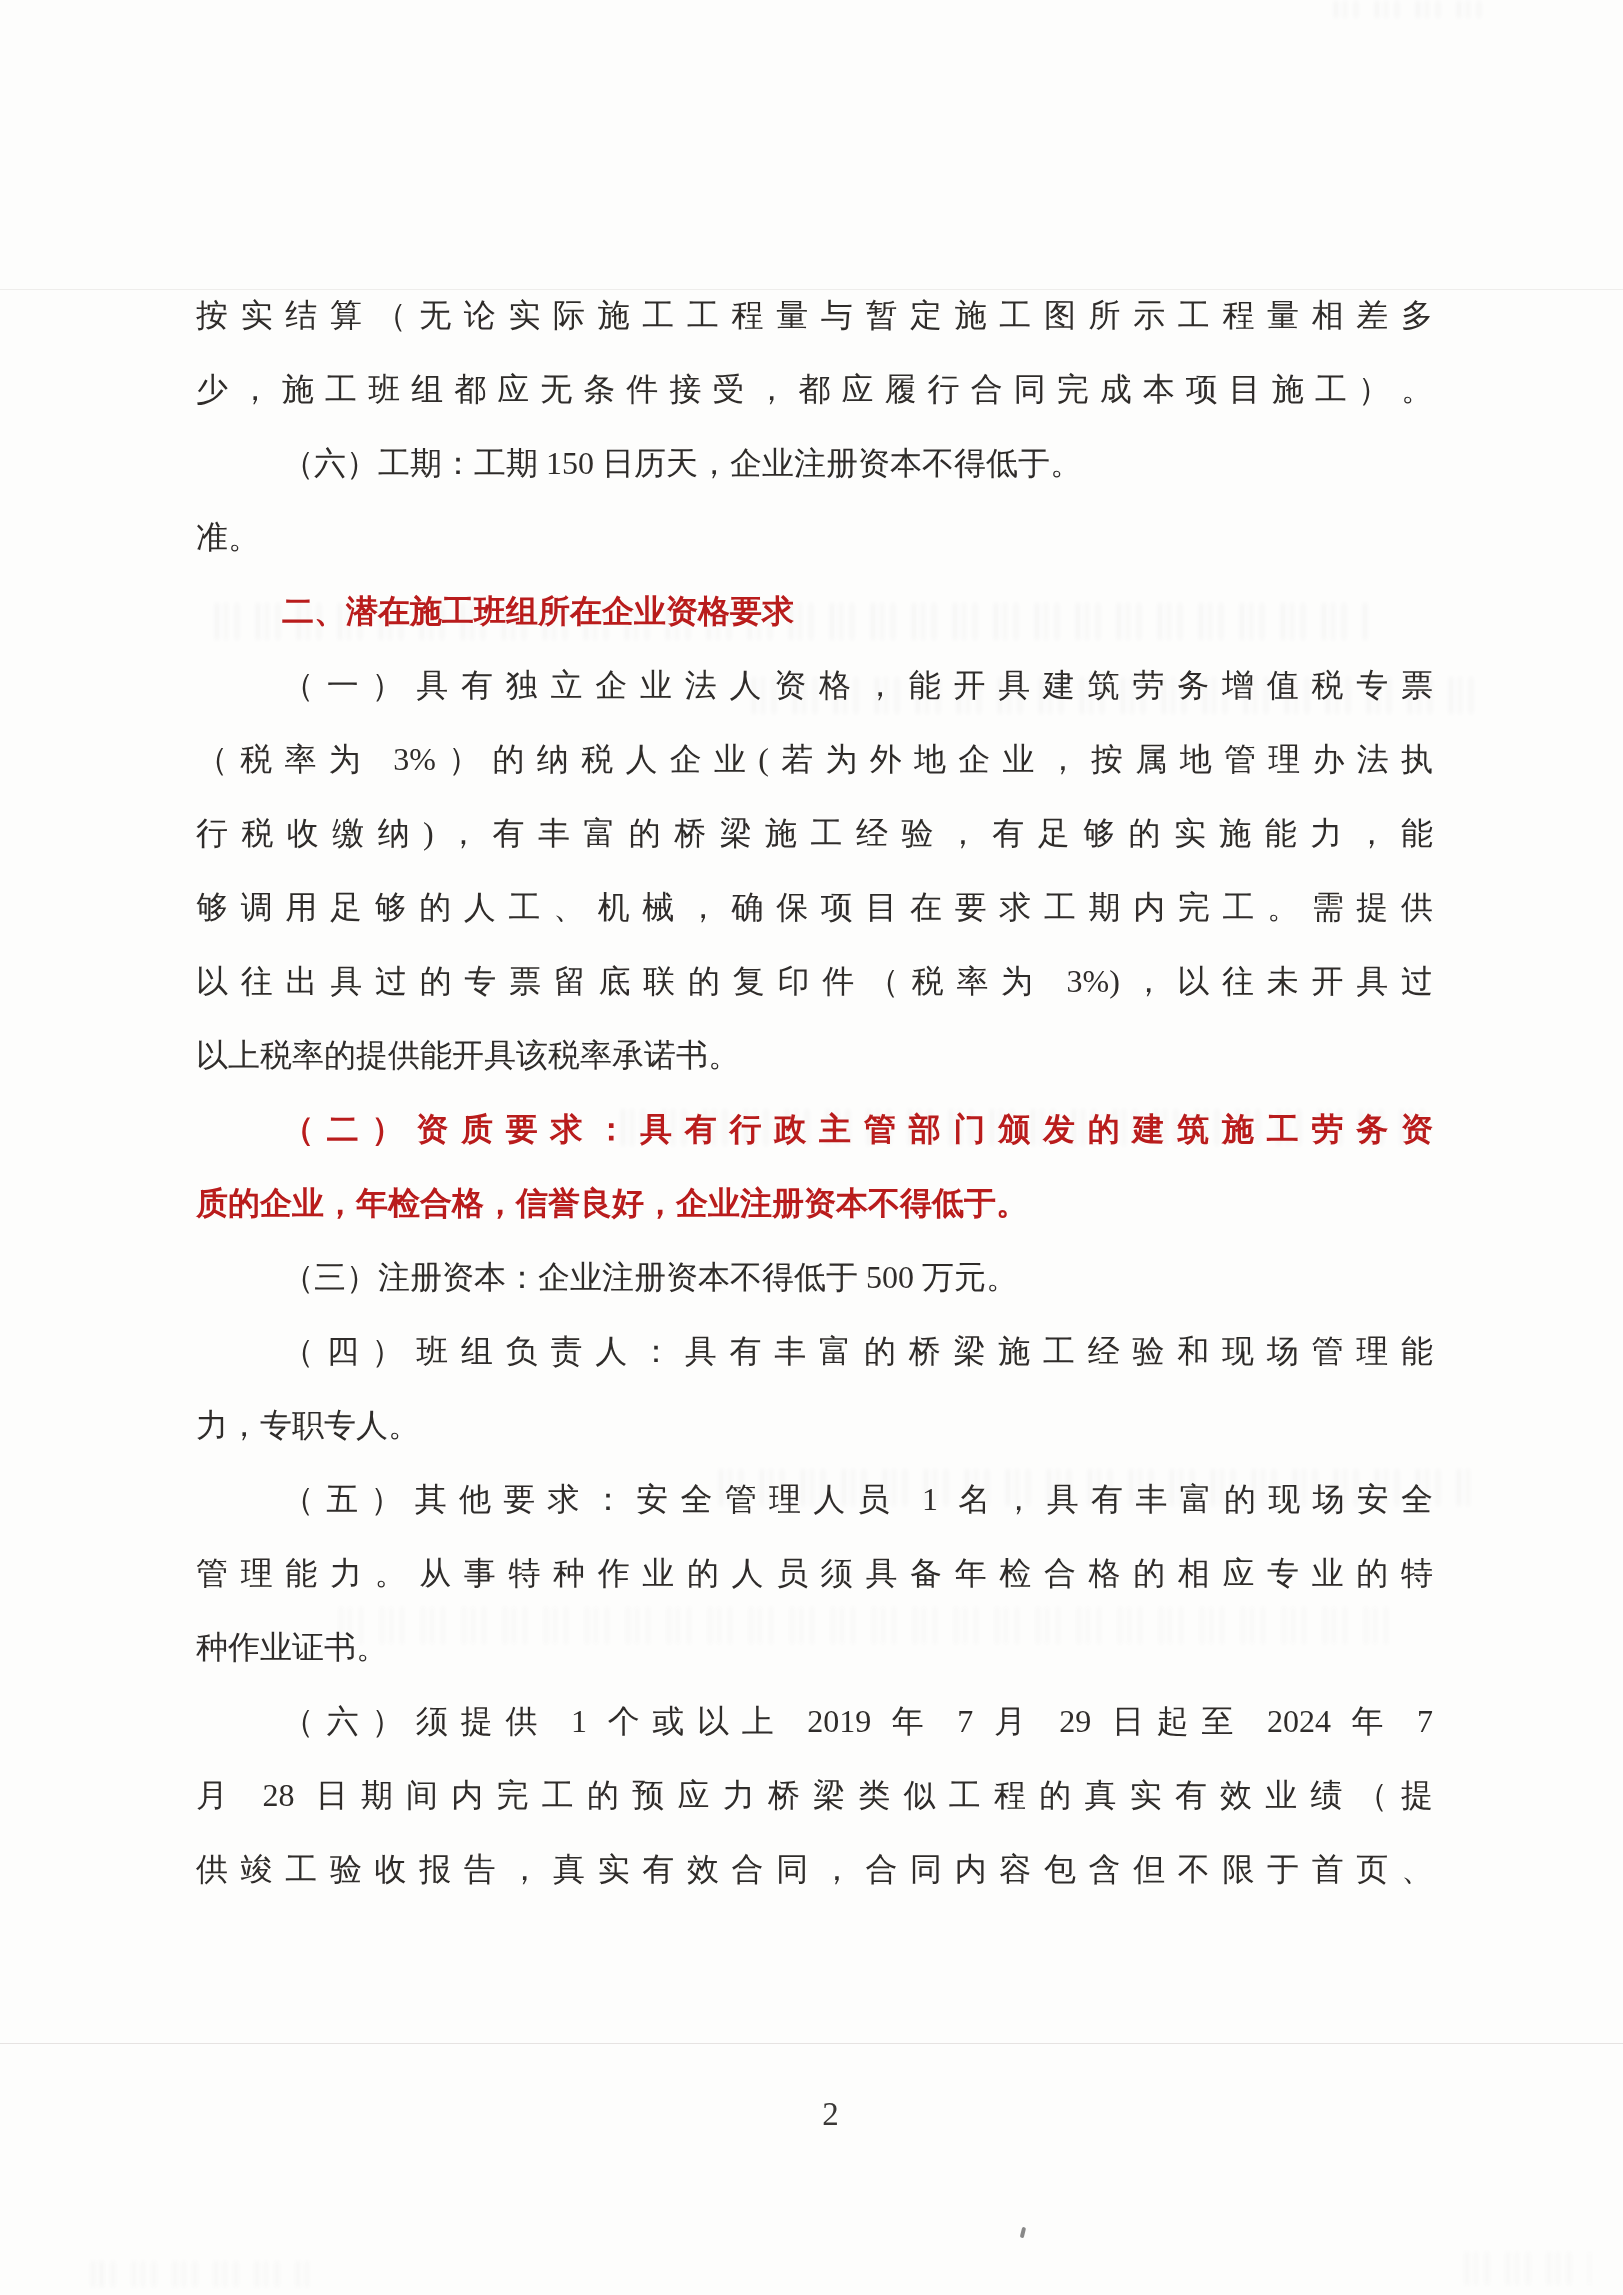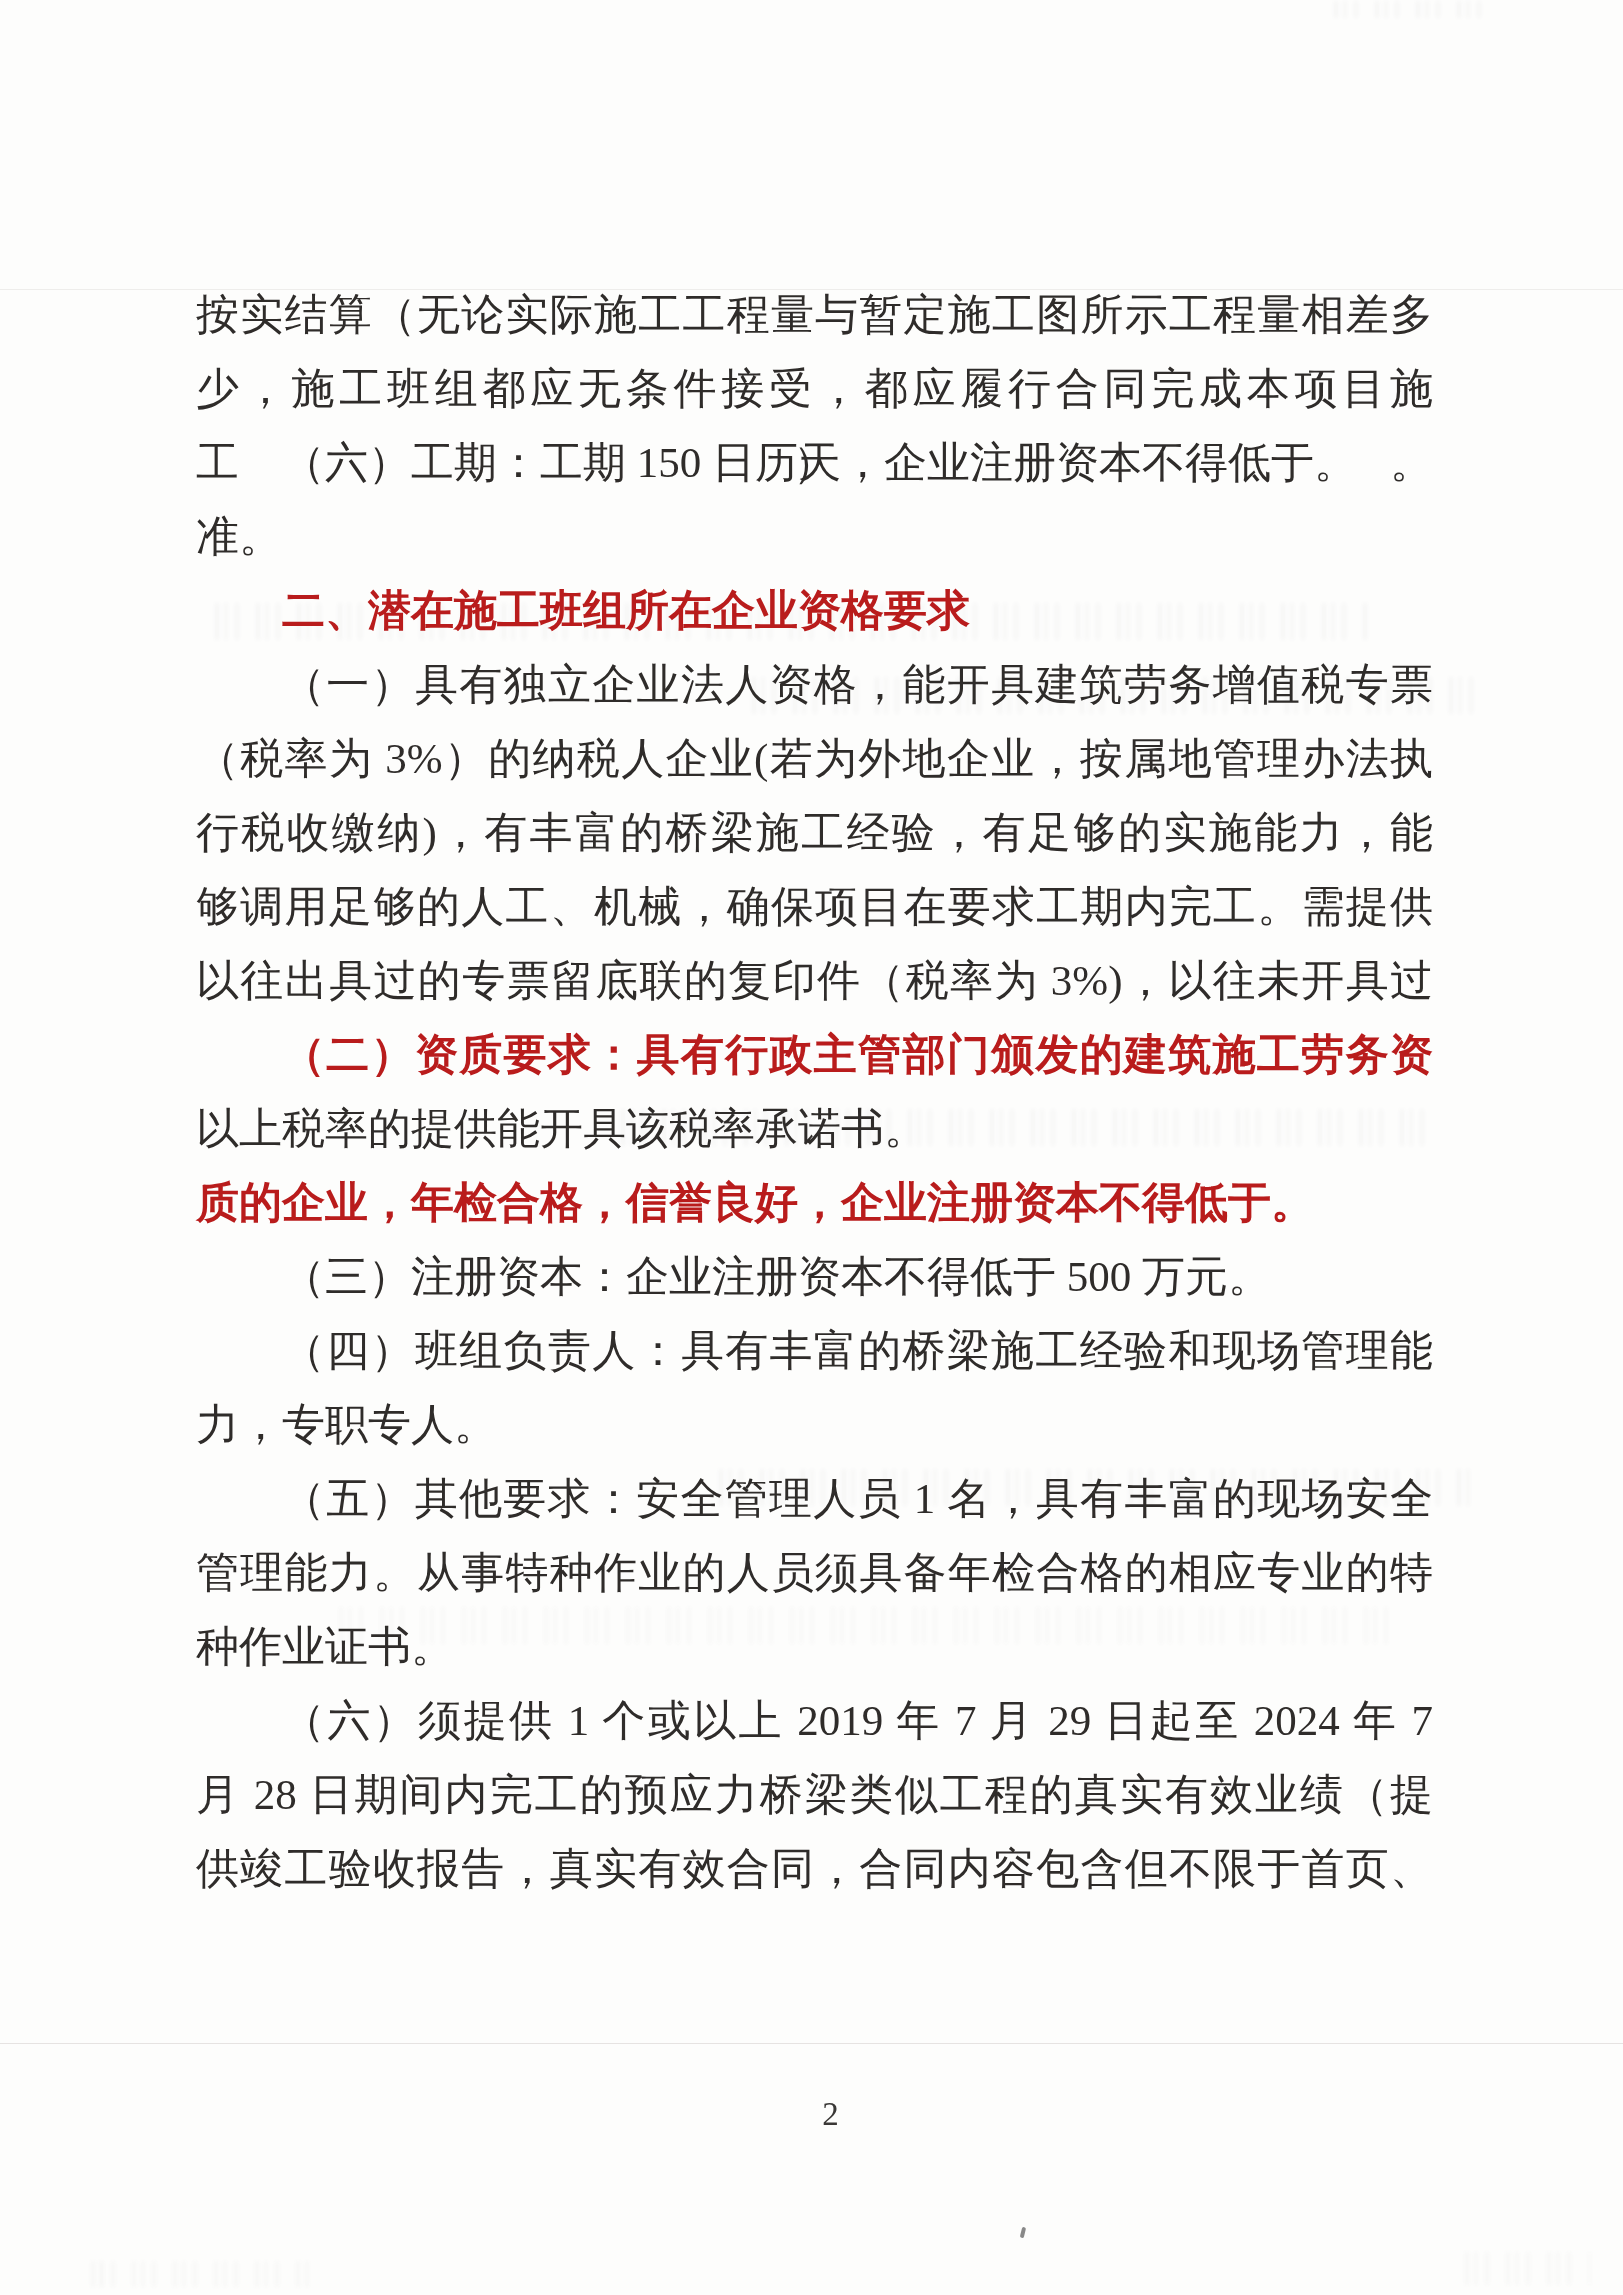--- a/index.html
+++ b/index.html
@@ -54,21 +54,21 @@
   .text-block {
     position: absolute;
     left: 196px;
     top: 278px;
     width: 1237px;
   }
   .line {
     width: 1237px;
     height: 74px;
     line-height: 74px;
-    font-size: 43px;
+    font-size: 32px;
     letter-spacing: 0px;
     white-space: nowrap;
     text-align: justify;
     text-align-last: left;
   }
   .line.j {
     white-space: normal;
     text-align-last: justify;
   }
   .line.i { text-indent: 86px; }
@@ -112,22 +112,22 @@
     <div class="line j">按实结算（无论实际施工工程量与暂定施工图所示工程量相差多</div>
     <div class="line j">少，施工班组都应无条件接受，都应履行合同完成本项目施工）。</div>
     <div class="line i"><span>（六）工期：工期 </span><span class="u-num">150</span><span> 日历天，企业注册资本不得低于。</span></div>
     <div class="line">准。</div>
     <div class="line i b">二、潜在施工班组所在企业资格要求</div>
     <div class="line i j">（一）具有独立企业法人资格，能开具建筑劳务增值税专票</div>
     <div class="line j">（税率为 3%）的纳税人企业(若为外地企业，按属地管理办法执</div>
     <div class="line j">行税收缴纳)，有丰富的桥梁施工经验，有足够的实施能力，能</div>
     <div class="line j">够调用足够的人工、机械，确保项目在要求工期内完工。需提供</div>
     <div class="line j">以往出具过的专票留底联的复印件（税率为 3%)，以往未开具过</div>
+    <div class="line">以上税率的提供能开具该税率承诺书。</div>
     <div class="line i j b">（二）资质要求：具有行政主管部门颁发的建筑施工劳务资</div>
-    <div class="line">以上税率的提供能开具该税率承诺书。</div>
     <div class="line b">质的企业，年检合格，信誉良好，企业注册资本不得低于。</div>
     <div class="line i">（三）注册资本：企业注册资本不得低于 500 万元。</div>
     <div class="line i j">（四）班组负责人：具有丰富的桥梁施工经验和现场管理能</div>
     <div class="line">力，专职专人。</div>
     <div class="line i j">（五）其他要求：安全管理人员 1 名，具有丰富的现场安全</div>
     <div class="line j">管理能力。从事特种作业的人员须具备年检合格的相应专业的特</div>
     <div class="line">种作业证书。</div>
     <div class="line i j">（六）须提供 1 个或以上 2019 年 7 月 29 日起至 2024 年 7</div>
     <div class="line j">月 28 日期间内完工的预应力桥梁类似工程的真实有效业绩（提</div>
     <div class="line j">供竣工验收报告，真实有效合同，合同内容包含但不限于首页、</div>

